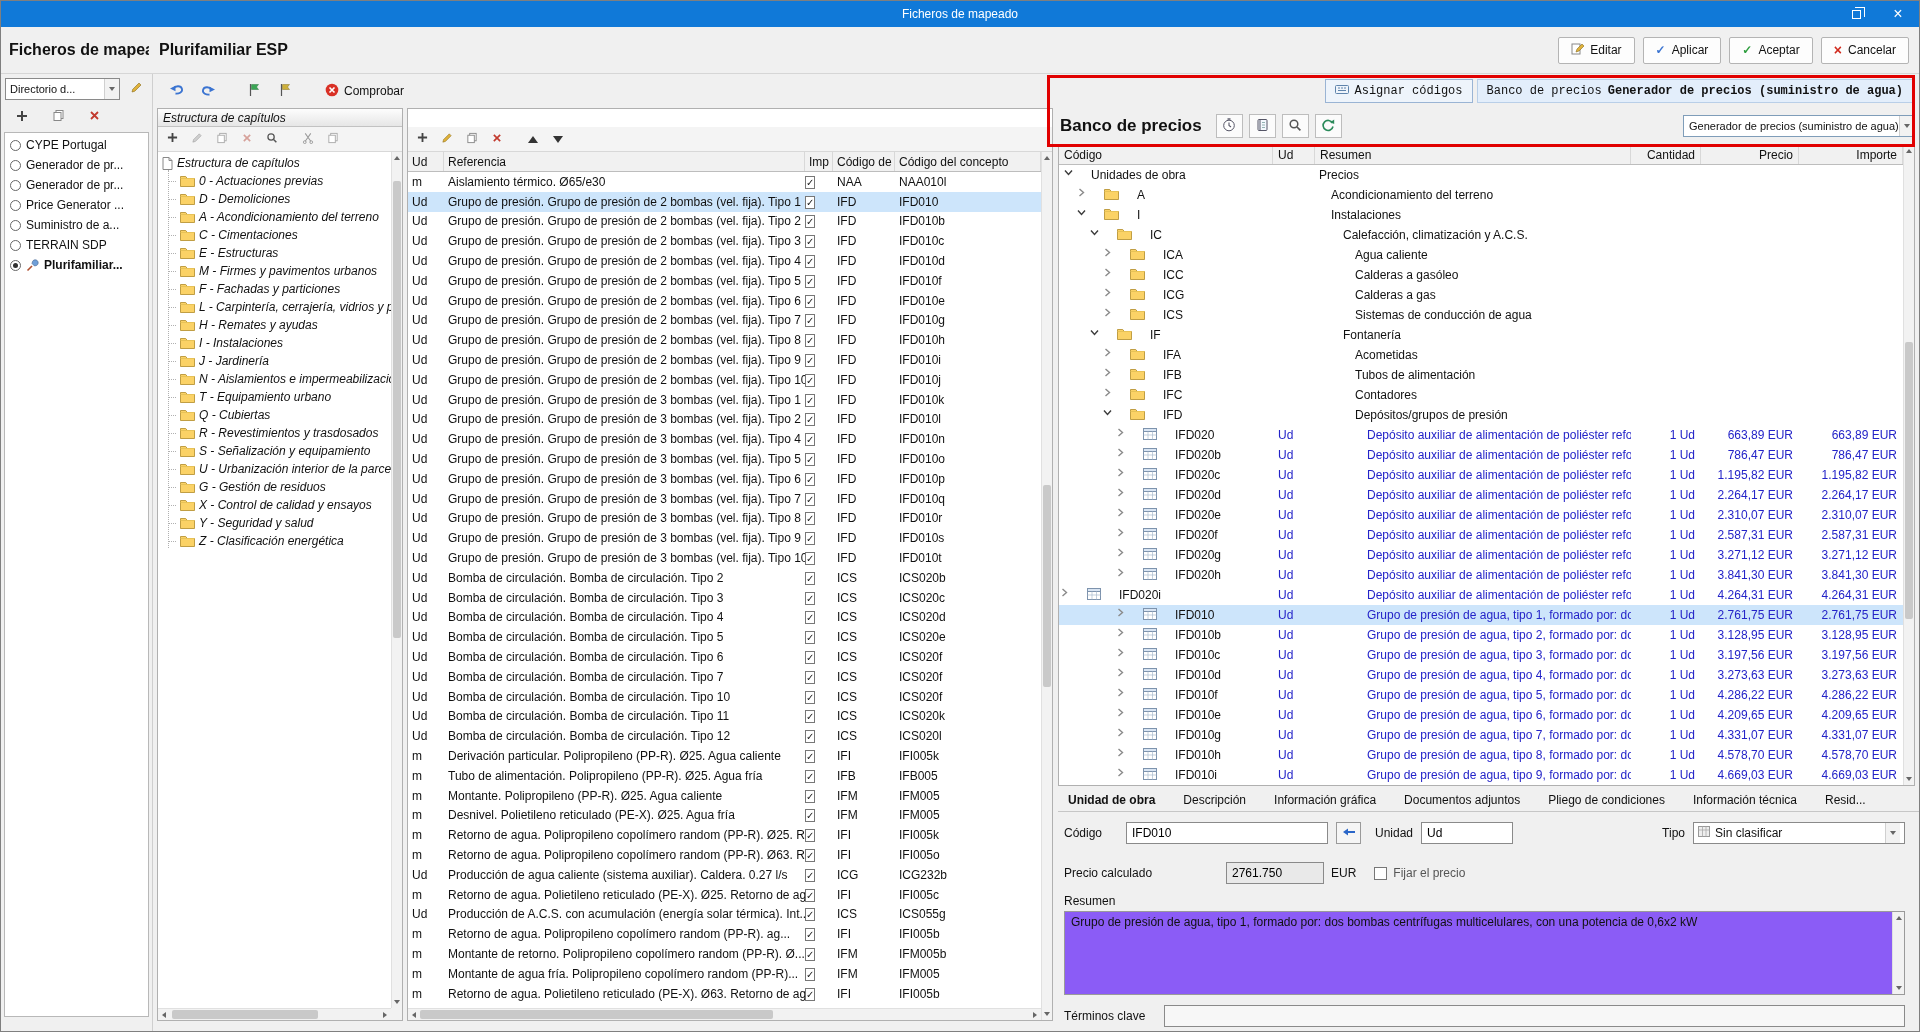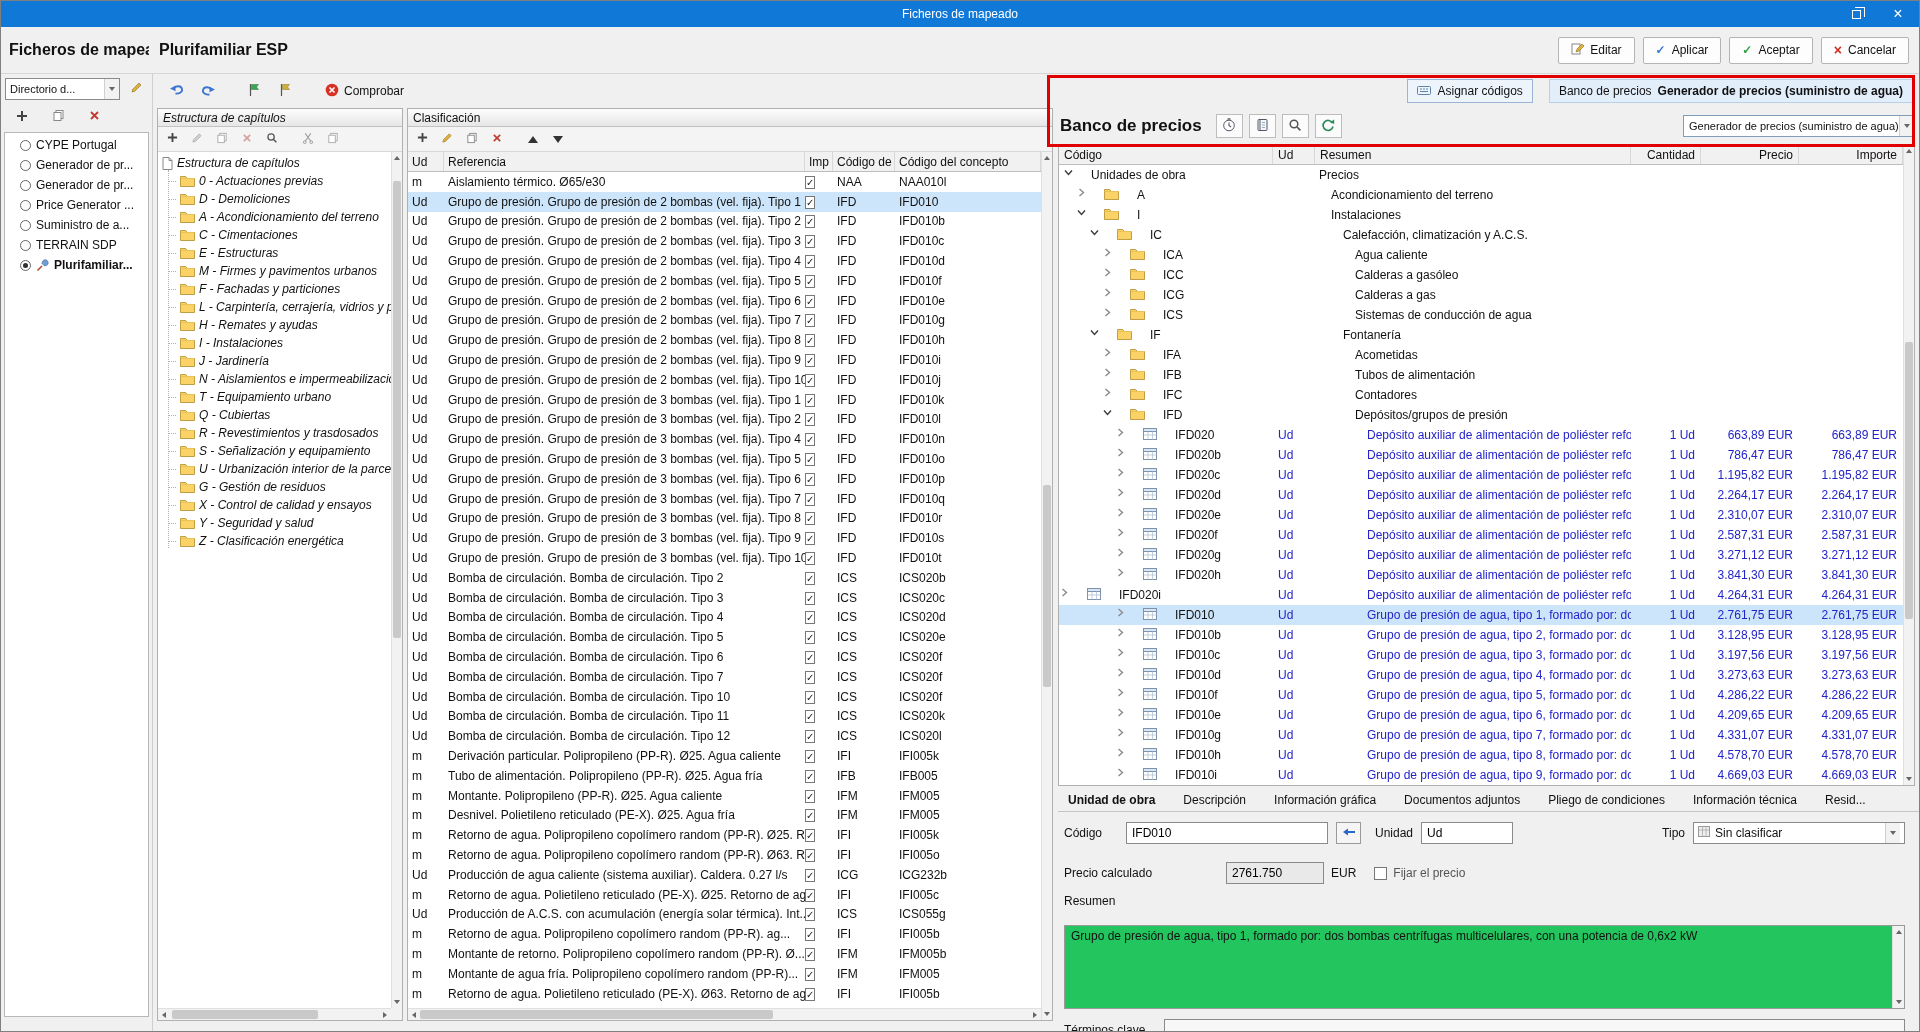--- a/index.html
+++ b/index.html
@@ -30,21 +30,21 @@
   
   .main { flex:1; display:flex; overflow:hidden; }
 
   
   .sidebar { width:152px; flex:none; display:flex; flex-direction:column; border-right:1px solid #cfcfcf; padding-bottom:14px; }
   .sb-row1 { height:30px; display:flex; align-items:center; gap:4px; padding:0 4px; flex:none; }
   .sb-combo { flex:1; height:22px; border:1px solid #8a8a8a; background:#fff; display:flex; align-items:center; font-size:11px; padding-left:4px; white-space:nowrap; overflow:hidden; }
   .combo-arrow { margin-left:auto; width:15px; align-self:stretch; display:flex; align-items:center; justify-content:center; border-left:1px solid #d0d0d0; background:#f2f2f2; flex:none; }
   .sb-row2 { height:26px; display:flex; align-items:center; gap:12px; padding:0 9px; flex:none; }
   .sb-list { flex:1; margin:2px 3px 0 3px; background:#fff; border:1px solid #b8b8b8; padding-top:2px; overflow:hidden; }
-  .sb-item { height:20px; display:flex; align-items:center; gap:5px; padding-left:15px; white-space:nowrap; overflow:hidden; }
+  .sb-item { height:20px; display:flex; align-items:center; gap:5px; padding-left:5px; white-space:nowrap; overflow:hidden; }
   .sb-item.sel { font-weight:bold; }
   .radio { width:11px; height:11px; border:1px solid #666; border-radius:50%; background:#fff; flex:none; position:relative; }
   .radio.on::after { content:''; position:absolute; inset:2px; border-radius:50%; background:#2f2f2f; }
 
   
   .bc { width:900px; flex:none; display:flex; flex-direction:column; }
   .bc-toolbar { height:34px; display:flex; align-items:center; gap:7px; padding-left:12px; flex:none; }
   .tool-btn { width:24px; height:24px; display:flex; align-items:center; justify-content:center; cursor:default; flex:none; }
   .comprobar { display:flex; align-items:center; gap:5px; height:24px; padding:0 6px; }
   .bc-panels { height:913px; display:flex; gap:4px; padding-left:4px; flex:none; }
@@ -72,21 +72,21 @@
   .cl-colheader { background:#f1f1f1; border-bottom:1px solid #bdbdbd; height:20px; }
   .cl-colheader span { height:100%; display:flex; align-items:center; padding:0 4px; border-right:1px solid #d8d8d8; white-space:nowrap; overflow:hidden; }
   .cl-rows { overflow:hidden; }
   .cl-row { height:19.8px; }
   .cl-row.sel { background:#cde5fb; }
   .cl-cell { padding:0 4px; white-space:nowrap; overflow:hidden; }
   .chk { width:12px; height:12px; border:1px solid #777; background:#fff; font-size:10px; line-height:10px; text-align:center; color:#222; margin:0 auto; }
 
   
   .panel-d { flex:1; display:flex; flex-direction:column; overflow:hidden; padding-left:5px; position:relative; }
-  .d-band1 { height:34px; display:flex; align-items:center; justify-content:flex-end; gap:16px; padding-right:6px; flex:none; }
+  .d-band1 { height:34px; display:flex; align-items:center; justify-content:flex-end; gap:4px; padding-right:6px; flex:none;font-family:Liberation Mono, monospace; }
   .asignar-btn { height:24px; border:1px solid #9ab4d4; background:#eef4fb; display:flex; align-items:center; gap:6px; padding:0 9px; cursor:default; }
   .breadcrumb { height:24px; display:flex; align-items:center; gap:6px; background:#e3eefb; border:1px solid #b9cfe8; padding:0 9px; white-space:nowrap; }
   .breadcrumb .bold { font-weight:bold; }
   .d-band2 { height:36px; display:flex; align-items:center; gap:6px; flex:none; }
   .d-title { font-size:17px; font-weight:bold; margin:0 8px 0 2px; white-space:nowrap; }
   .icon-btn { width:27px; height:24px; border:1px solid #bdbdbd; background:#fbfbfb; display:flex; align-items:center; justify-content:center; cursor:default; flex:none; }
   .d-dropdown { margin-left:auto; margin-right:4px; width:232px; height:22px; border:1px solid #7f9db9; background:#fff; display:flex; align-items:center; font-size:11px; padding-left:5px; white-space:nowrap; overflow:hidden; flex:none; }
 
   .d-tablewrap { border:1px solid #b0b0b0; background:#fff; display:grid; grid-template-columns:1fr 11px; grid-template-rows:20px 620px; margin-right:4px; flex:none; }
   .dt-colh { grid-area:1/1/2/2; display:grid; grid-template-columns:214px 42px 1fr 70px 98px 104px; background:#f1f1f1; border-bottom:1px solid #bdbdbd; align-items:center; }
@@ -109,21 +109,21 @@
   .tab.active { font-weight:bold; }
 
   .d-form { flex:1; padding:8px 10px 0 6px; overflow:hidden; }
   .f-row { display:flex; align-items:center; }
   .f-label { white-space:nowrap; }
   .inp { height:22px; border:1px solid #8a8a8a; background:#fff; padding:0 5px; font:12px "Liberation Sans",sans-serif; }
   .inp.gray { background:#e9e9e9; }
   .mini-btn { width:25px; height:22px; border:1px solid #9a9a9a; background:#f5f5f5; display:flex; align-items:center; justify-content:center; cursor:default; flex:none; }
   .drop { border:1px solid #8a8a8a; background:#fff; height:22px; display:flex; align-items:center; gap:5px; padding:0 4px; }
   .checkbox { width:13px; height:13px; border:1px solid #777; background:#fff; flex:none; }
-  .textarea { height:84px; border:1px solid #9a9a9a; background:#22c55e; margin-top:17px; margin-right:4px; display:grid; grid-template-columns:1fr 12px; overflow:hidden; }
+  .textarea { height:84px; border:1px solid #9a9a9a; background:#8b5cf6; margin-top:3px; margin-right:4px; display:grid; grid-template-columns:1fr 12px; overflow:hidden; }
   .textarea .txt { padding:3px 6px; overflow:hidden; }
 
   
   .vscroll { background:#f2f2f2; border-left:1px solid #e0e0e0; display:flex; flex-direction:column; }
   .hscroll { background:#f2f2f2; border-top:1px solid #e0e0e0; display:flex; }
   .sc-btn { flex:none; display:flex; align-items:center; justify-content:center; background:#f2f2f2; }
   .vscroll > .sc-btn { width:100%; height:12px; }
   .hscroll > .sc-btn { width:12px; height:100%; }
   .sc-track { flex:1; position:relative; }
   .sc-thumb { position:absolute; background:#c9c9c9; border-radius:2px; }
@@ -578,21 +578,20 @@
                 <div class="sc-thumb" style="left:1%;width:70%"></div>
               </div>
             <div class="sc-btn">
                 <span class="t-right"></span>
               </div>
           </div>
           <div class="pb-corner"></div>
         </div>
 
         <div class="panel panel-c">
-          <div class="p-header pc-head">Clasificación</div>
           <div class="p-toolbar pc-tool">
             <div class="tool-btn">
                 <span><svg width="11" height="11" viewBox="0 0 12 12">
                     <path d="M5 1h2v4h4v2H7v4H5V7H1V5h4z" fill="#444"></path>
                   </svg></span>
               </div>
             <div class="tool-btn">
                 <span><svg width="12" height="12" viewBox="0 0 13 13">
                     <path d="M2 11l.8-2.8L9 2l2 2-6.2 6.2z" fill="#e0b23a" stroke="#8a6d1d" stroke-width="0.6"></path>
                   </svg></span>

